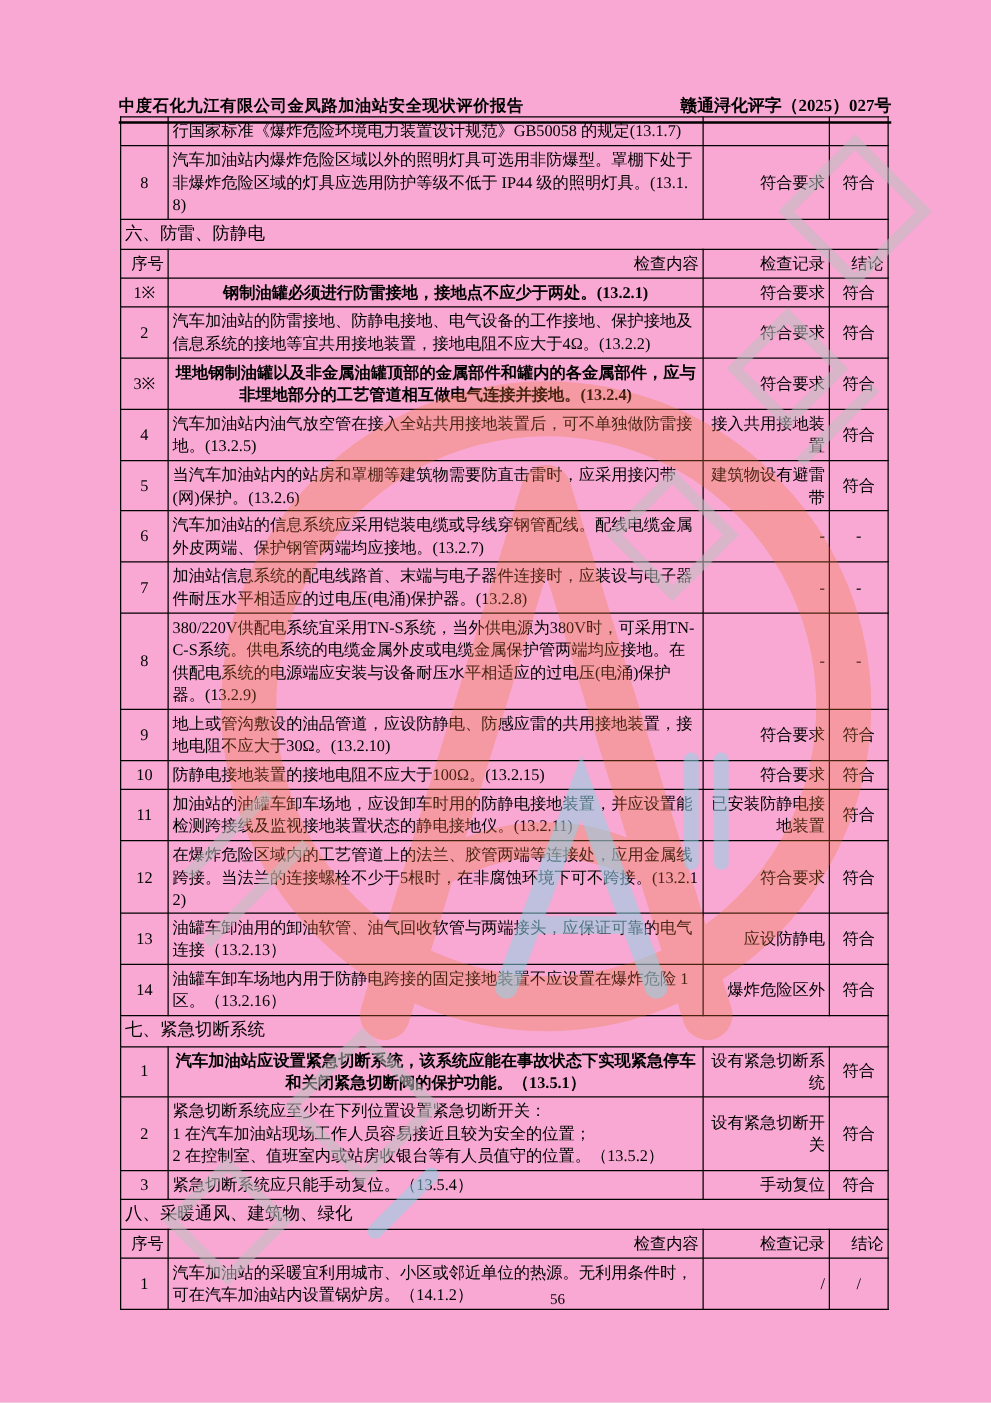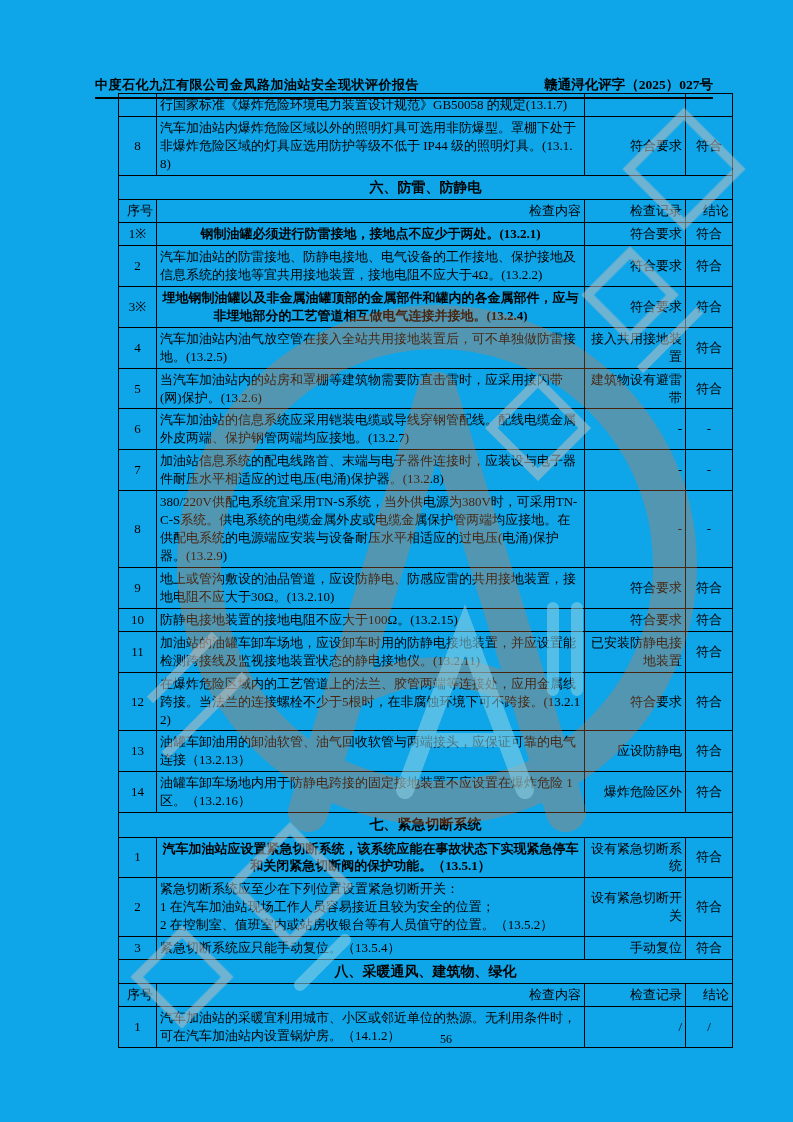--- a/index.html
+++ b/index.html
@@ -1,42 +1,42 @@
 <!DOCTYPE html>
 <html><head>
 <meta charset="utf-8">
 <style>
   html,body { margin:0; padding:0; background:#e8e8e8; }
   .page {
-    position:relative; width:793px; height:1122px; background:#0ea5e9;
+    position:relative; width:793px; height:1122px; background:#f9a8d4;
     font-family:"Liberation Serif", serif; color:#000; overflow:hidden;
     margin:0 auto;
   }
   
   .doc-header { position:absolute; left:95px; top:63px; width:618px; }
   .doc-header .hrow { display:flex; justify-content:space-between; align-items:baseline; }
   .doc-title { font-size:13px; font-weight:bold; letter-spacing:0.5px; }
   .doc-number { font-size:13.5px; font-weight:bold;margin-top:13px; }
   .header-rule { border-bottom:2px solid #000; margin-top:3px; height:0; }
 
   
   .insp-table {
-    position:absolute; left:118px; top:93px; width:614px;
+    position:absolute; left:96px; top:93px; width:614px;
     border-collapse:collapse; table-layout:fixed; font-size:13px; z-index:1;
   }
   .insp-table td {
     border:1px solid #000; padding:2px 3px; line-height:1.38;
     vertical-align:middle; word-break:break-all;
   }
   .cell-no { text-align:center; padding:2px 0; }
   .cell-content { text-align:left; white-space:pre-line; }
   .cell-record { text-align:right; }
   .cell-conclusion { text-align:center; padding:2px 1px; }
   .bold { font-weight:bold;text-align:center; }
-  .section { text-align:center; font-size:14px; padding:3px 0;font-weight:bold; }
+  .section { font-size:14px; padding:3px 0; }
   .colheader { text-align:right; }
 
   .page-num {
     position:absolute; left:103px; top:1032px; width:614px;
     text-align:center; font-size:12px;padding-left:36px;
   }
 
   
   .watermark {
     position:absolute; left:0; top:0; width:793px; height:1122px;

